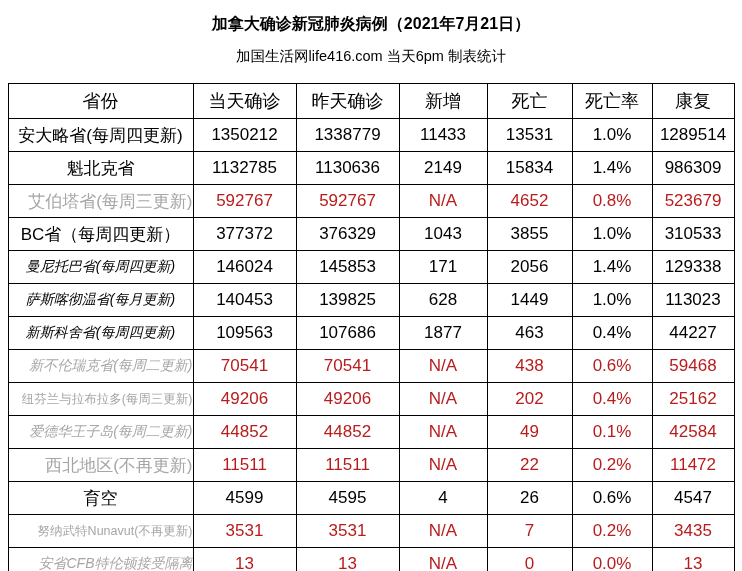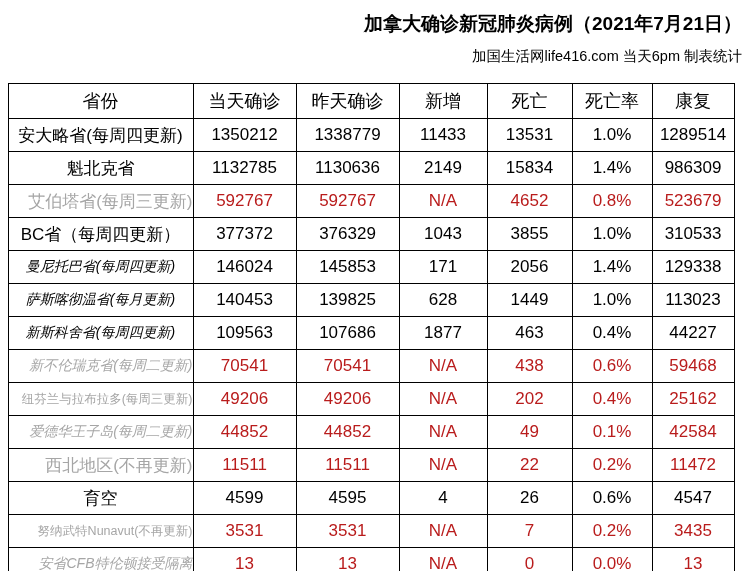--- a/index.html
+++ b/index.html
@@ -15,30 +15,30 @@
     overflow: hidden;
   }
   .page {
     width: 742px;
     height: 571px;
     position: relative;
     box-sizing: border-box;
     padding: 0;
   }
   .title {
-    text-align: right;
-    font-size: 19px;
+    text-align: center;
+    font-size: 16px;
     font-weight: bold;
     letter-spacing: 0px;
     margin-top: 9px;
     margin-bottom: 0;
     line-height: 30px;
   }
   .subtitle {
-    text-align: right;
+    text-align: center;
     font-size: 14.5px;
     font-weight: normal;
     margin-top: 7px;
     margin-bottom: 8px;
     line-height: 20px;
   }
   table.covid {
     border-collapse: collapse;
     width: 726px;
     margin: 17px auto;

